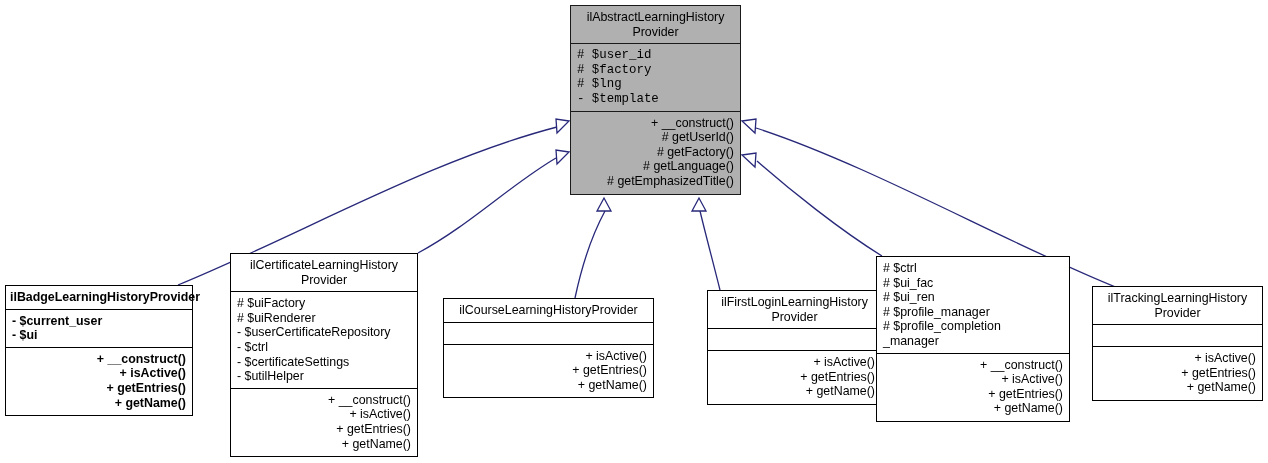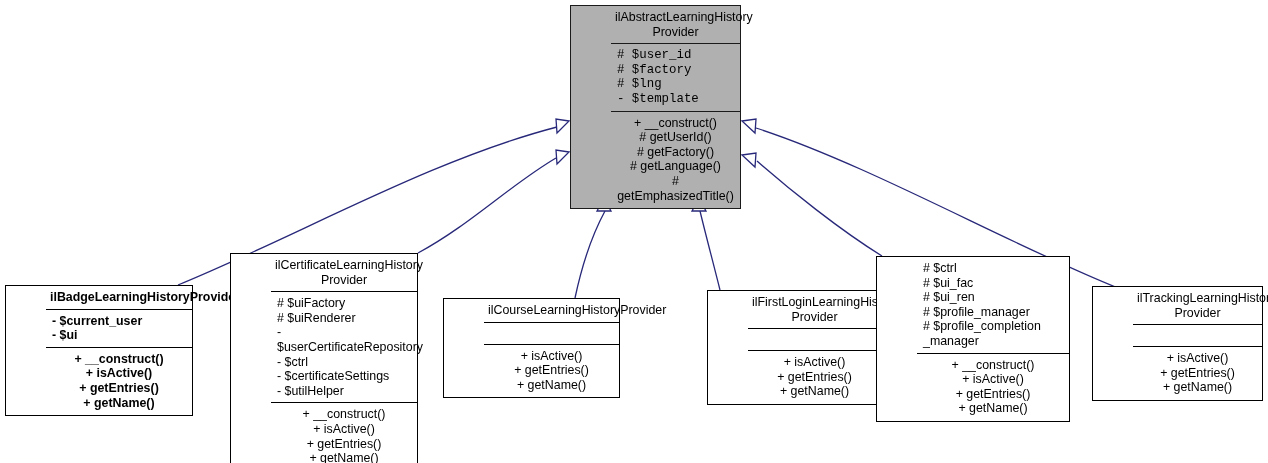--- a/index.html
+++ b/index.html
@@ -15,21 +15,20 @@
 
   .uml-class{
     position:absolute;
     box-sizing:border-box;
     border:1px solid #000000;
     background:#ffffff;
     font-size:12.4px;
     line-height:14.6px;
     color:#000000;
     z-index:5;
-    padding-left:40px;
   }
   .uml-class.base{
     background:#b0b0b0;
     border:1px solid #1a1a1a;
   }
   .uml-title{
     text-align:center;
     padding:4px 4px 4px 4px;
     border-bottom:1px solid #000000;
     white-space:pre-line;
@@ -38,21 +37,21 @@
   .uml-attrs{
     padding:4px 6px 4px 6px;
     border-bottom:1px solid #000000;
     text-align:left;
     white-space:pre-line;
     min-height:9px;
   }
   .uml-class.base .uml-attrs{border-bottom:1px solid #1a1a1a;font-family:Liberation Mono, monospace;}
   .uml-ops{
     padding:4px 6px 5px 6px;
-    text-align:center;
+    text-align:right;
     white-space:pre-line;
   }
   .uml-attrs.empty{min-height:11px;padding-top:5px;padding-bottom:5px;}
 </style>
 </head>
 <body>
 
 <div id="canvas">
 
   <svg class="edges" viewBox="0 0 1268 463" width="1268" height="463" xmlns="http://www.w3.org/2000/svg">
@@ -113,21 +112,21 @@
 - $userCertificateRepository
 - $ctrl
 - $certificateSettings
 - $utilHelper</div>
     <div class="uml-ops">+ __construct()
 + isActive()
 + getEntries()
 + getName()</div>
   </div>
 
-  <div class="uml-class" style="left:443px;top:298px;width:177px;">
+  <div class="uml-class" style="left:443px;top:298px;width:211px;">
     <div class="uml-title">ilCourseLearningHistoryProvider</div>
     <div class="uml-attrs empty"></div>
     <div class="uml-ops">+ isActive()
 + getEntries()
 + getName()</div>
   </div>
 
   <div class="uml-class" style="left:707px;top:290px;width:175px;">
     <div class="uml-title">ilFirstLoginLearningHistory
 Provider</div>

